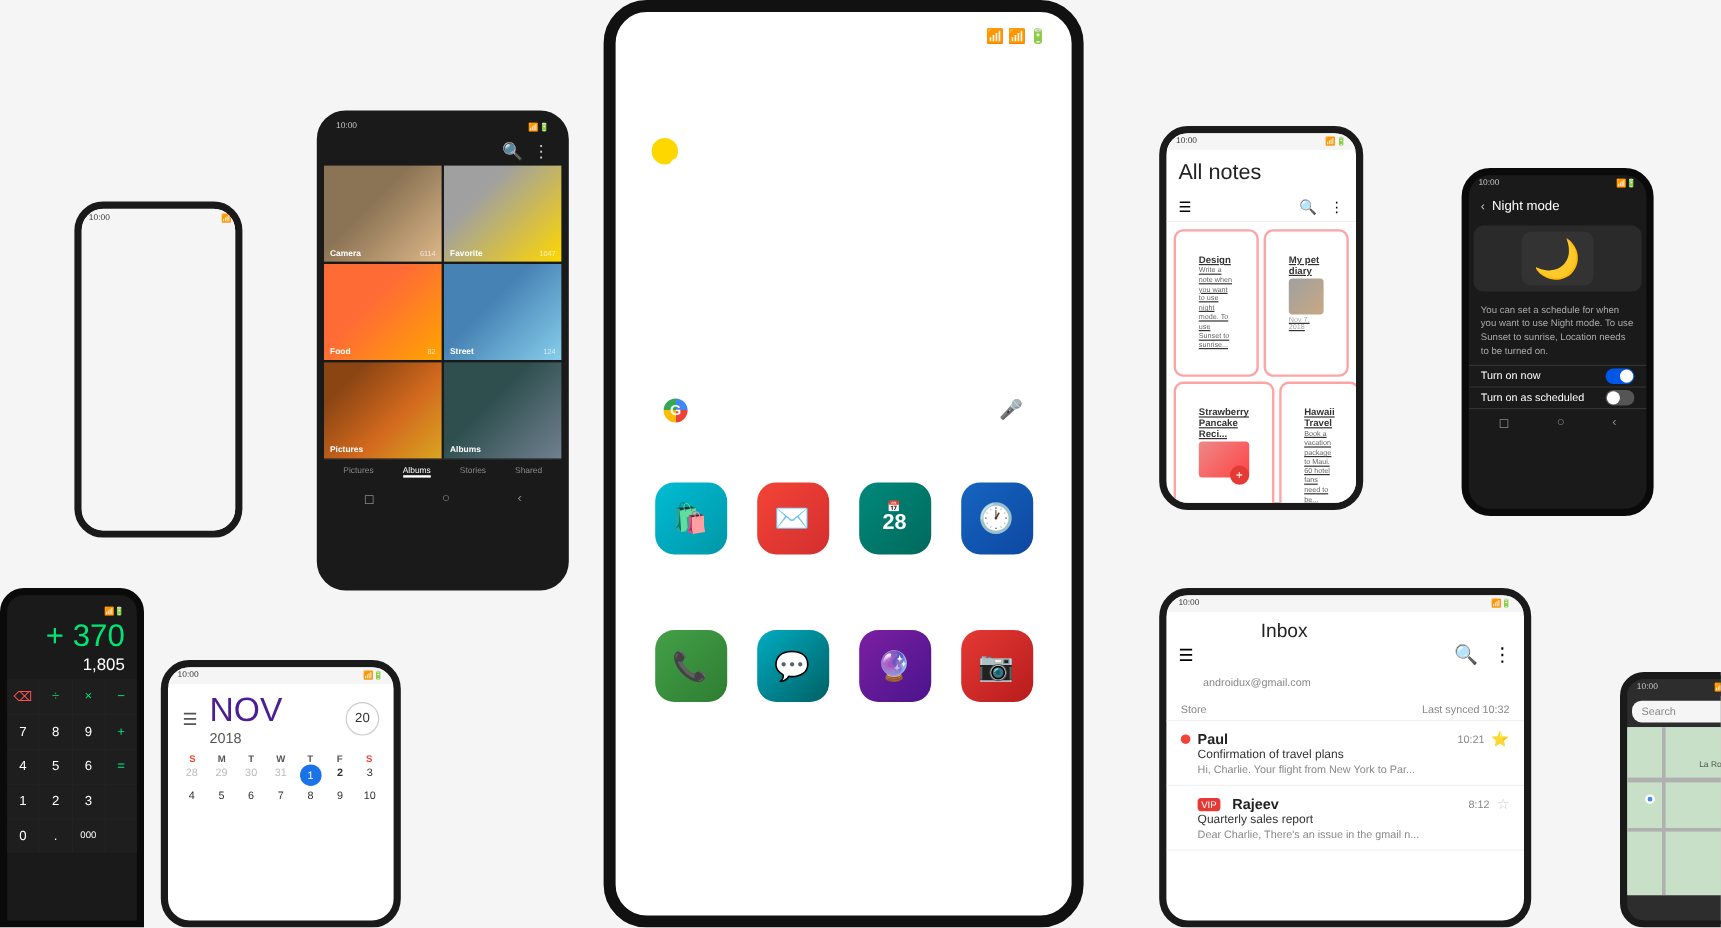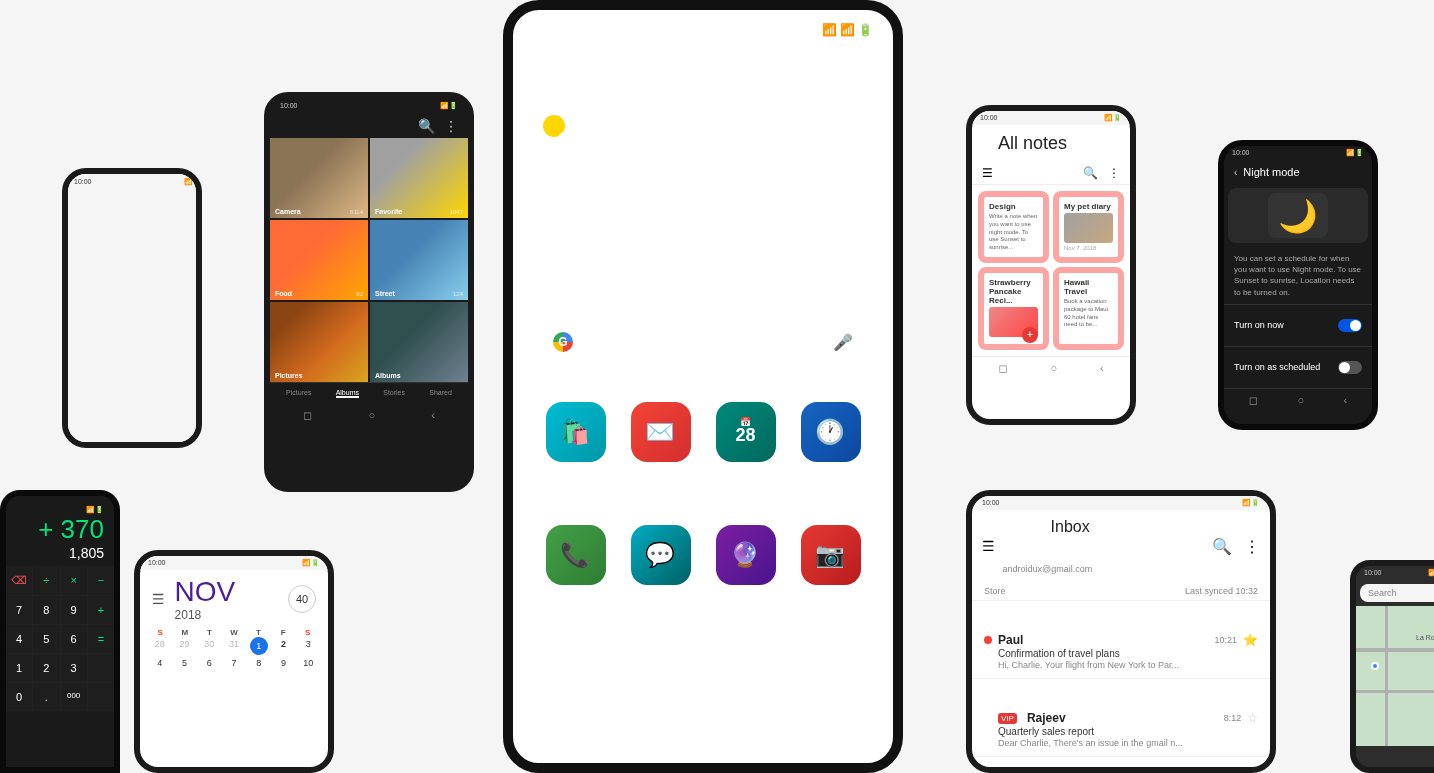--- a/index.html
+++ b/index.html
@@ -300,25 +300,25 @@
     .cal-day.bold { font-weight: bold; }
 
     
     .phone-notes {
       left: 966px;
       top: 105px;
       width: 170px;
       height: 320px;
     }
     .notes-sb { background: #f5f5f5; padding: 3px 8px; font-size: 7px; color: #333; display: flex; justify-content: space-between; }
-    .notes-header { padding: 8px 26px; }
+    .notes-header { padding: 8px 10px; }
     .notes-title { font-size: 18px; font-weight: 400; color: #222; }
     .notes-toolbar { display: flex; justify-content: space-between; padding: 4px 10px; border-bottom: 1px solid #eee; }
     .notes-cards { padding: 6px; display: flex; flex-direction: column; gap: 4px; }
-    .note-card { background: white; border: 6px solid #fca5a5; border-radius: 8px; padding: 5px; font-size: 7px; color: #333; }
+    .note-card { background: white; border: 2px solid #fca5a5; border-radius: 8px; padding: 19px; font-size: 7px; color: #333; text-decoration: underline; }
     .note-card-title { font-weight: bold; margin-bottom: 2px; font-size: 8px; }
     .note-card-text { color: #666; line-height: 1.4; }
     .note-card-date { color: #aaa; font-size: 6px; margin-top: 2px; }
     .notes-nav { display: flex; justify-content: space-around; padding: 5px; border-top: 1px solid #eee; font-size: 11px; color: #888; }
     .notes-row { display: flex; gap: 4px; }
     .note-card-sm { flex: 1; }
 
     
     .phone-night {
       left: 1218px;
@@ -326,21 +326,21 @@
       width: 160px;
       height: 290px;
     }
     .night-sb { background: #1a1a1a; padding: 3px 8px; font-size: 7px; color: #ccc; display: flex; justify-content: space-between; }
     .night-header { background: #1a1a1a; padding: 6px 10px; display: flex; align-items: center; gap: 6px; }
     .back-arrow { color: #ccc; font-size: 10px; }
     .night-header-title { color: white; font-size: 11px; }
     .moon-preview { background: #2a2a2a; margin: 4px; border-radius: 8px; padding: 6px; display: flex; justify-content: center; align-items: center; height: 55px; }
     .moon-crescent { font-size: 32px; color: #FFD700; }
     .night-desc { background: #1a1a1a; padding: 6px 10px; font-size: 8px; color: #aaa; line-height: 1.4; }
-    .night-toggle-row { display: flex; justify-content: space-between; align-items: center; padding: 14px 10px; background: #1a1a1a; border-top: 1px solid #333; }
+    .night-toggle-row { display: flex; justify-content: space-between; align-items: center; padding: 2px 10px; background: #1a1a1a; border-top: 1px solid #333; }
     .toggle-label { font-size: 9px; color: white; }
     .toggle-on { width: 24px; height: 13px; background: #0057e7; border-radius: 7px; position: relative; }
     .toggle-on::after { content: ''; width: 11px; height: 11px; background: white; border-radius: 50%; position: absolute; right: 1px; top: 1px; }
     .toggle-off { width: 24px; height: 13px; background: #555; border-radius: 7px; position: relative; }
     .toggle-off::after { content: ''; width: 11px; height: 11px; background: white; border-radius: 50%; position: absolute; left: 1px; top: 1px; }
     .night-nav { display: flex; justify-content: space-around; padding: 5px; background: #1a1a1a; border-top: 1px solid #333; font-size: 11px; color: #888; }
 
     
     .phone-inbox {
       left: 966px;
@@ -348,21 +348,21 @@
       width: 310px;
       height: 283px;
     }
     .inbox-sb { background: #f5f5f5; padding: 3px 10px; font-size: 7px; color: #333; display: flex; justify-content: space-between; }
     .inbox-header { display: flex; align-items: center; padding: 8px 10px; gap: 8px; }
     .inbox-title-block { flex: 1; }
     .inbox-title { font-size: 16px; font-weight: 500; color: #222; margin-left: 48px; }
     .inbox-email { font-size: 9px; color: #888; margin-top: 28px; }
     .inbox-toolbar { display: flex; gap: 12px; }
     .inbox-today-row { display: flex; justify-content: space-between; padding: 4px 12px; font-size: 9px; color: #888; border-bottom: 1px solid #f0f0f0; }
-    .email-item { padding: 8px 12px; border-bottom: 1px solid #f0f0f0; margin-top: 24px; }
+    .email-item { padding: 8px 12px; border-bottom: 1px solid #f0f0f0; }
     .email-row1 { display: flex; align-items: center; gap: 6px; }
     .email-dot { width: 8px; height: 8px; border-radius: 50%; background: #f44336; flex-shrink: 0; }
     .email-sender { font-size: 12px; font-weight: 600; color: #222; flex: 1; }
     .email-time { font-size: 9px; color: #888; }
     .email-star { font-size: 12px; color: #FFC107; }
     .email-star.empty { color: #ccc; }
     .email-subject { font-size: 10px; font-weight: 500; color: #333; margin: 1px 0 1px 14px; }
     .email-preview { font-size: 9px; color: #888; margin-left: 14px; }
     .vip-badge { font-size: 8px; background: #e53935; color: white; border-radius: 3px; padding: 1px 3px; margin-right: 4px; }
 
@@ -551,21 +551,21 @@
     <span>10:00</span>
     <span>📶🔋</span>
   </div>
   <div class="cal-header">
     <span class="hamburger">☰</span>
     <div>
       <div class="cal-month">NOV</div>
       <div class="cal-year">2018</div>
     </div>
     <div style="flex:1;"></div>
-    <div class="cal-badge">40</div>
+    <div class="cal-badge">20</div>
   </div>
   <div class="cal-days-header">
     <span class="cal-day-name">S</span>
     <span class="cal-day-name normal">M</span>
     <span class="cal-day-name normal">T</span>
     <span class="cal-day-name normal">W</span>
     <span class="cal-day-name normal">T</span>
     <span class="cal-day-name normal">F</span>
     <span class="cal-day-name">S</span>
   </div>

